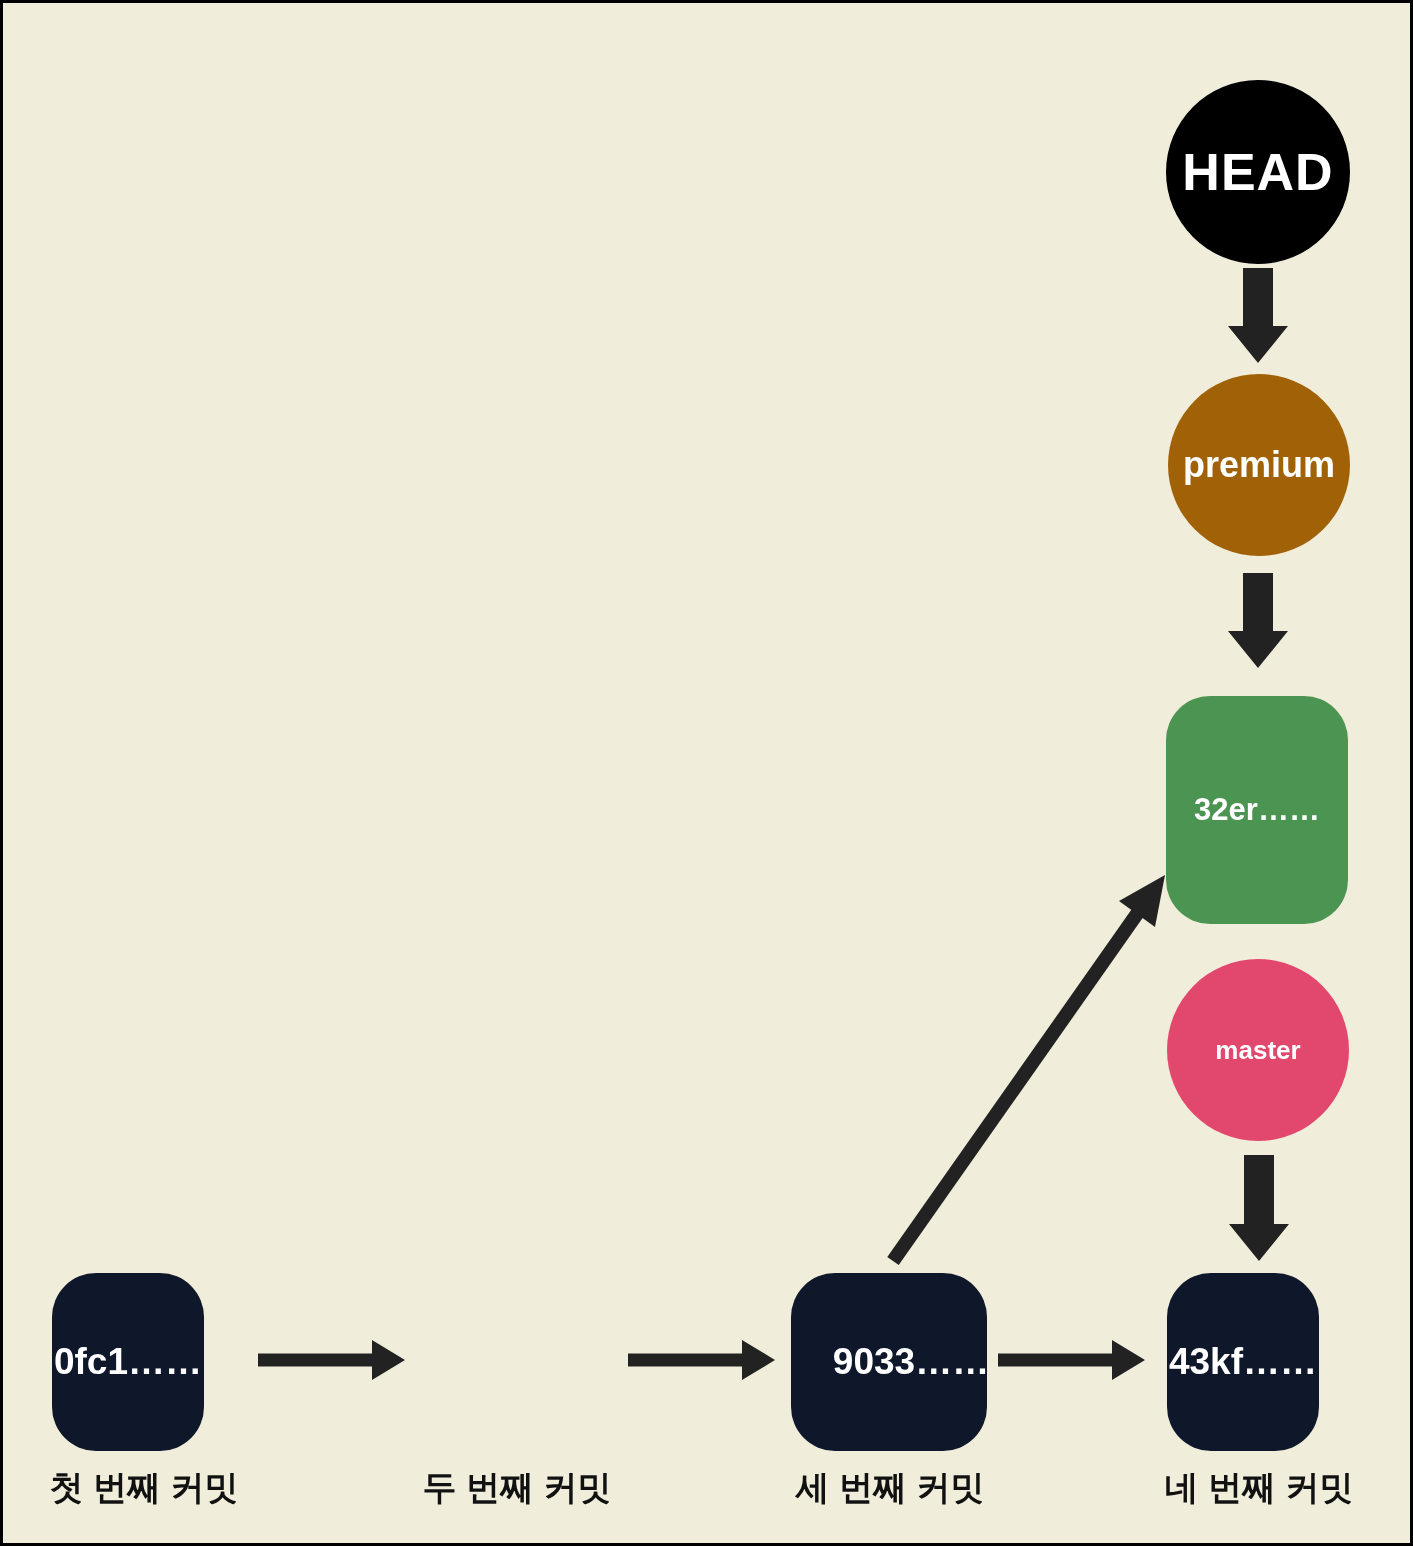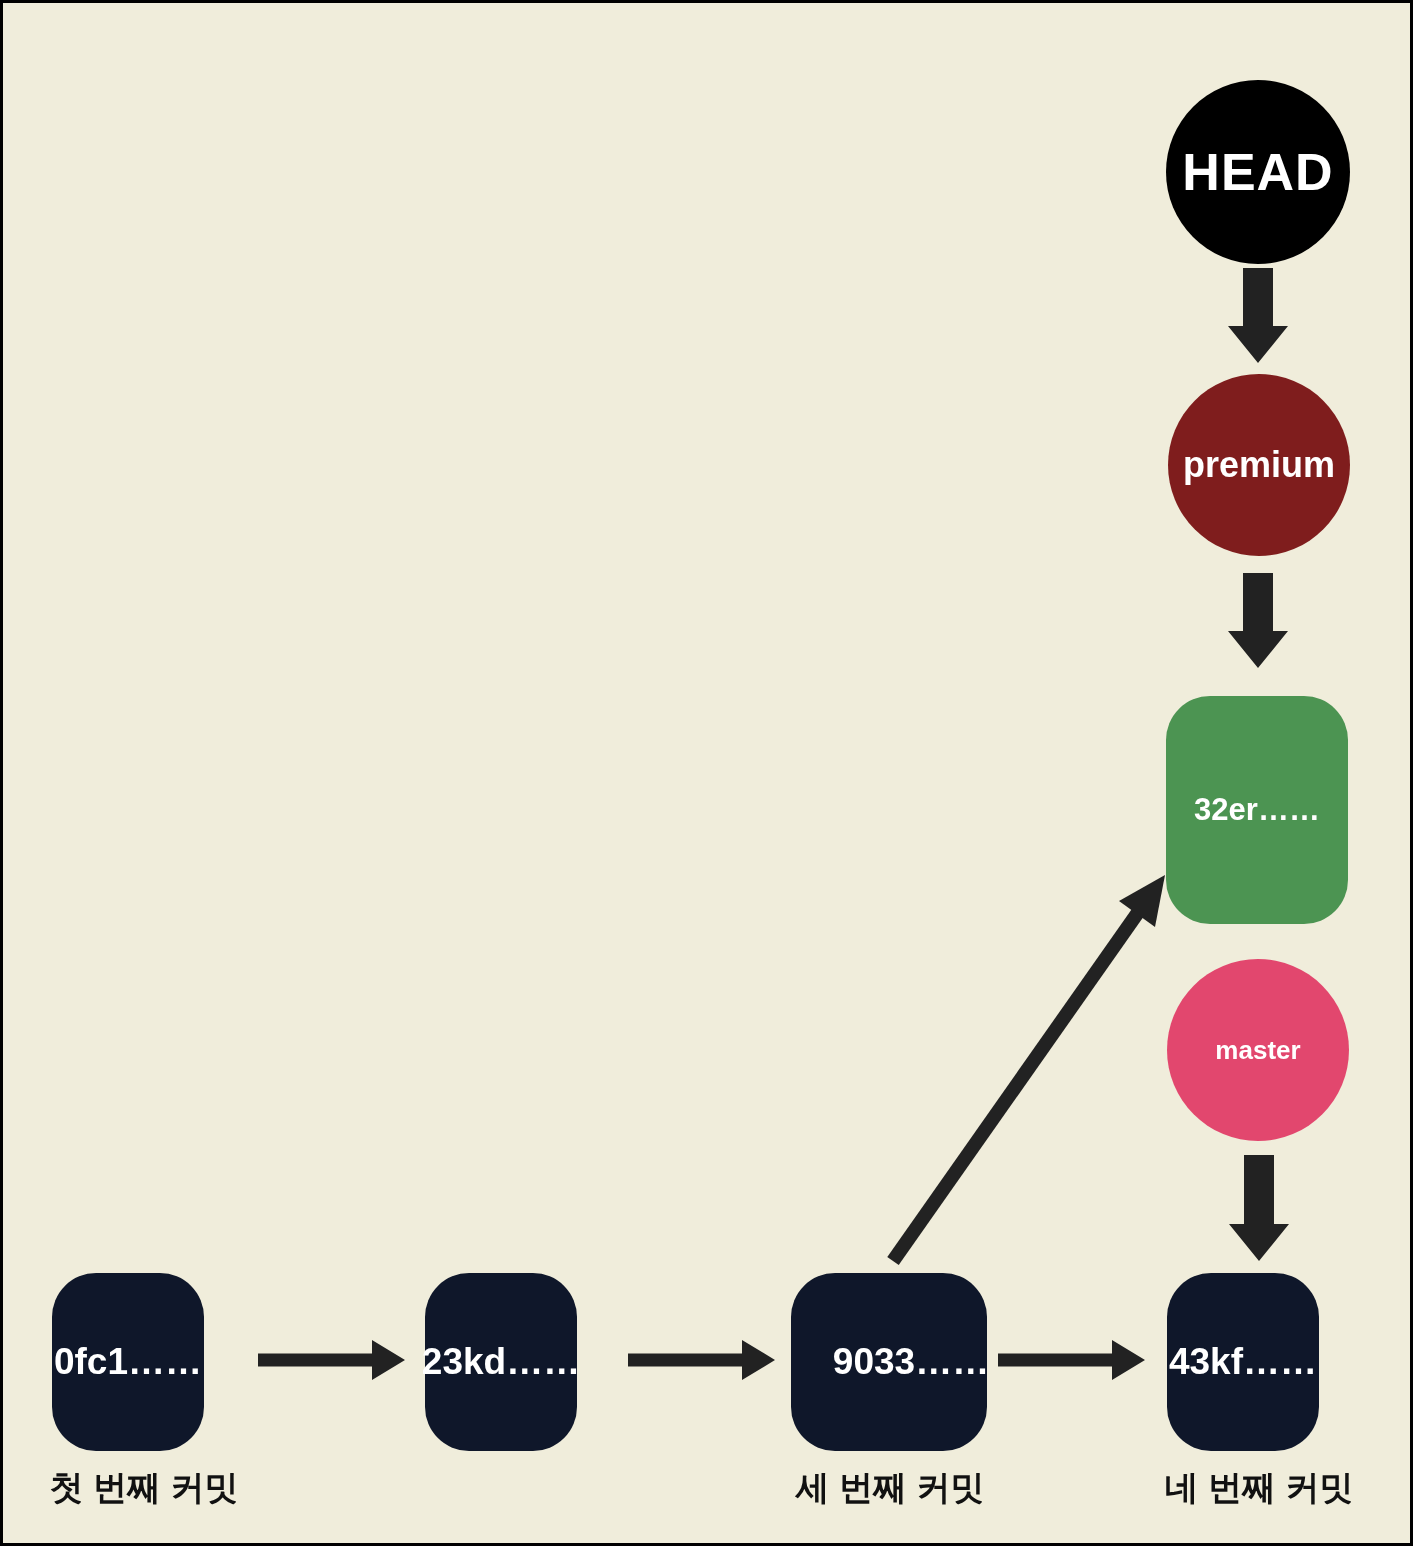--- a/index.html
+++ b/index.html
@@ -13,21 +13,21 @@
     font-family:"Liberation Sans", sans-serif;
   }
   .node{
     position:absolute;
     display:flex;align-items:center;justify-content:center;
     color:#fff;font-weight:700;text-align:center;
   }
   .circle{border-radius:50%;}
   .rbox{border-radius:44px;}
   .ref-head{left:1163px;top:77px;width:184px;height:184px;background:#000000;font-size:52px;letter-spacing:1px;}
-  .ref-premium{left:1165px;top:371px;width:182px;height:182px;background:#7f1d1d;font-size:36px;}
+  .ref-premium{left:1165px;top:371px;width:182px;height:182px;background:#a16207;font-size:36px;}
   .ref-master{left:1164px;top:956px;width:182px;height:182px;background:#E2476E;font-size:26px;}
   .branch-commit{left:1163px;top:693px;width:182px;height:228px;background:#4C9452;font-size:31px;}
   .commit{width:152px;height:178px;background:#0f172a;font-size:37px;top:1270px;}
   .commit1{left:49px;}
   .commit2{left:422px;}
   .commit3{left:788px;padding-left:44px;}
   .commit4{left:1164px;text-align:center;}
   .caption{
     position:absolute;top:1462px;width:320px;
     text-align:center;color:#111;
@@ -70,27 +70,25 @@
     <span>master</span>
   </div>
 
   <div class="node rbox branch-commit">
     <span>32er……</span>
   </div>
 
   <div class="node rbox commit commit1">
     <span>0fc1……</span>
   </div>
-  <div class="node rbox commit commit2">
-    <span>23kd……</span>
-  </div>
   <div class="node rbox commit commit3">
     <span>9033……</span>
   </div>
   <div class="node rbox commit commit4">
     <span>43kf……</span>
   </div>
 
   <div class="caption cap1">첫 번째 커밋</div>
+  <div class="caption cap2">두 번째 커밋</div>
   <div class="caption cap3">세 번째 커밋</div>
   <div class="caption cap4">네 번째 커밋</div>
 
 </div>
 
 </body></html>

